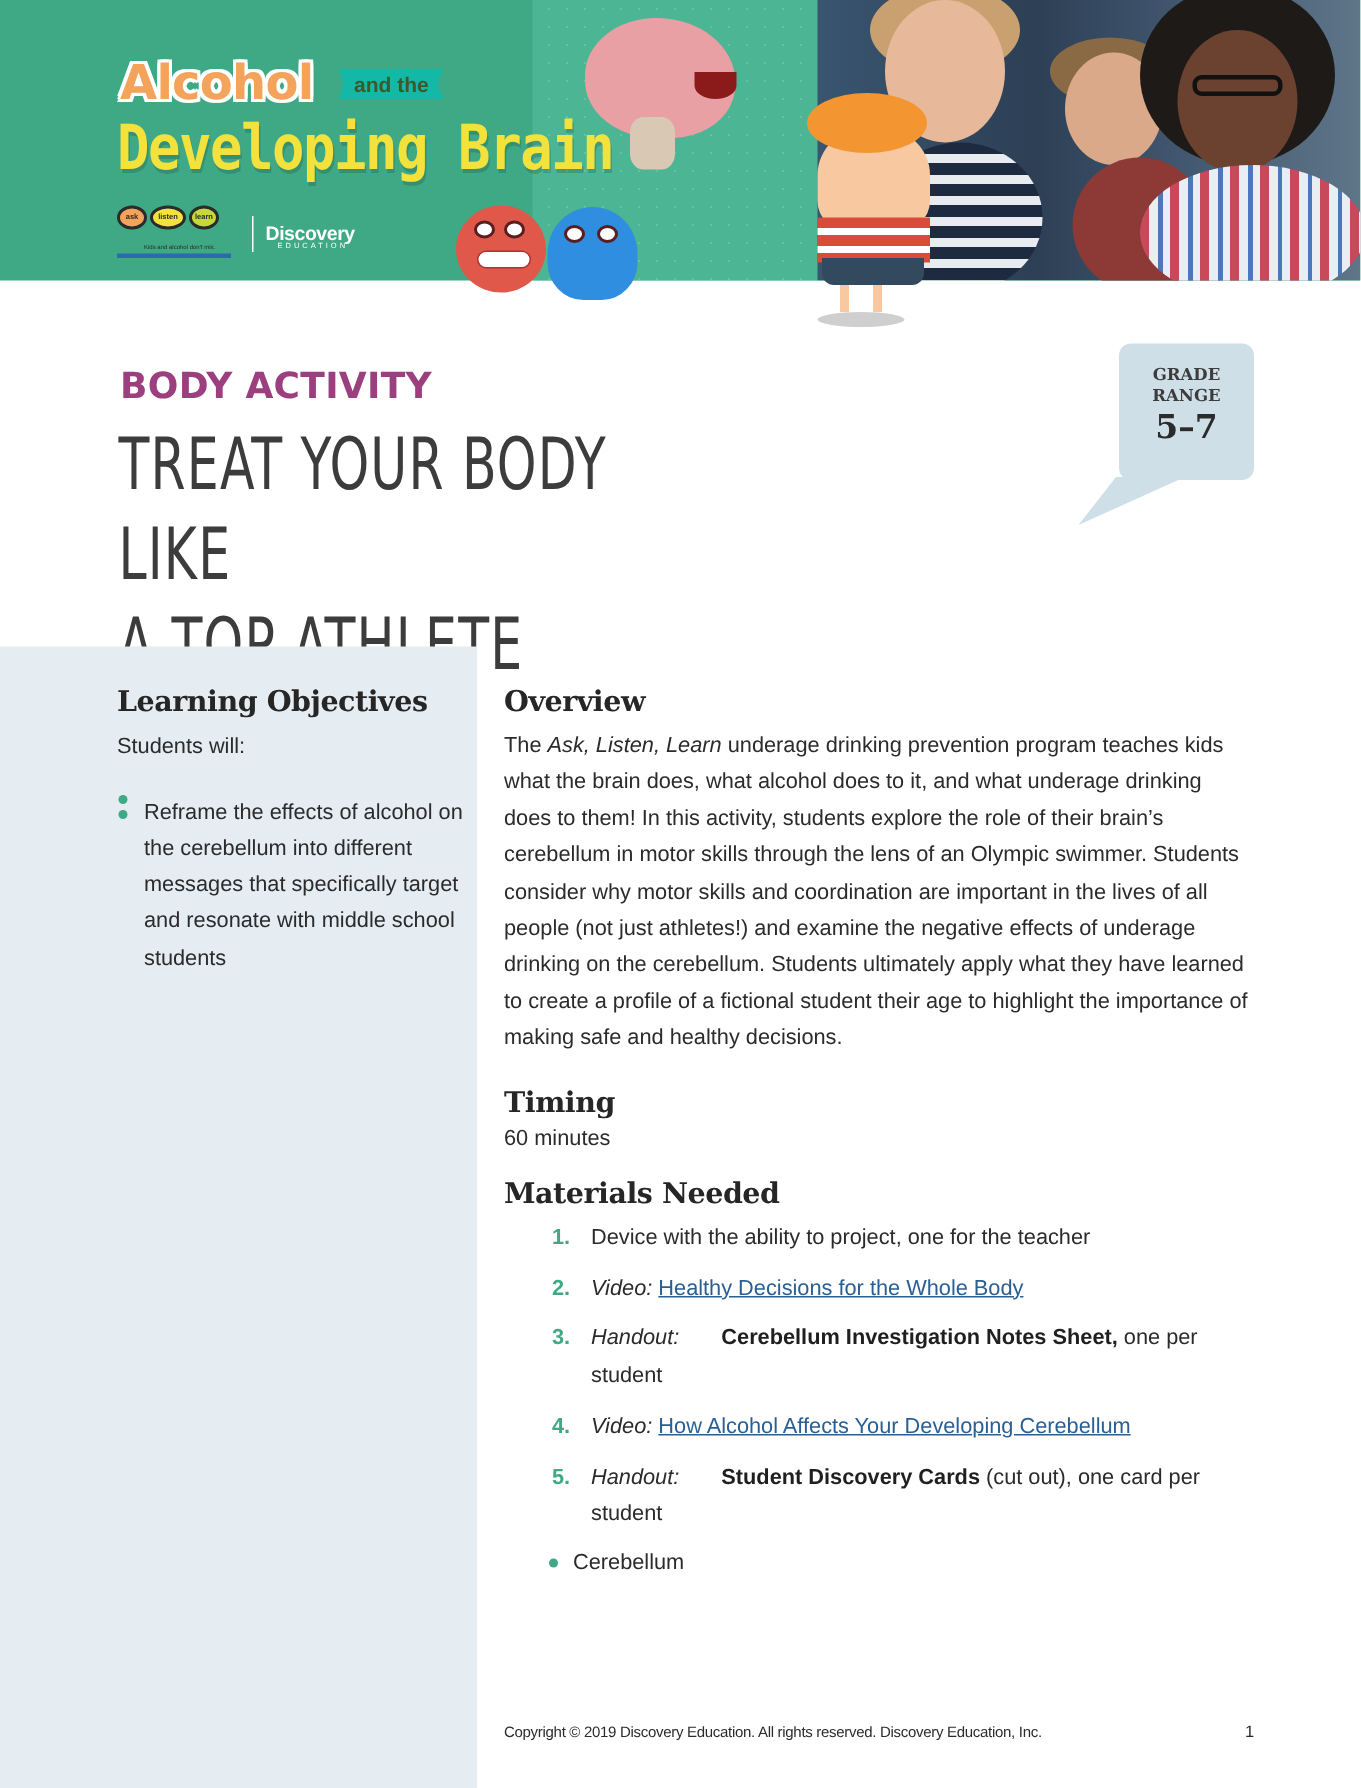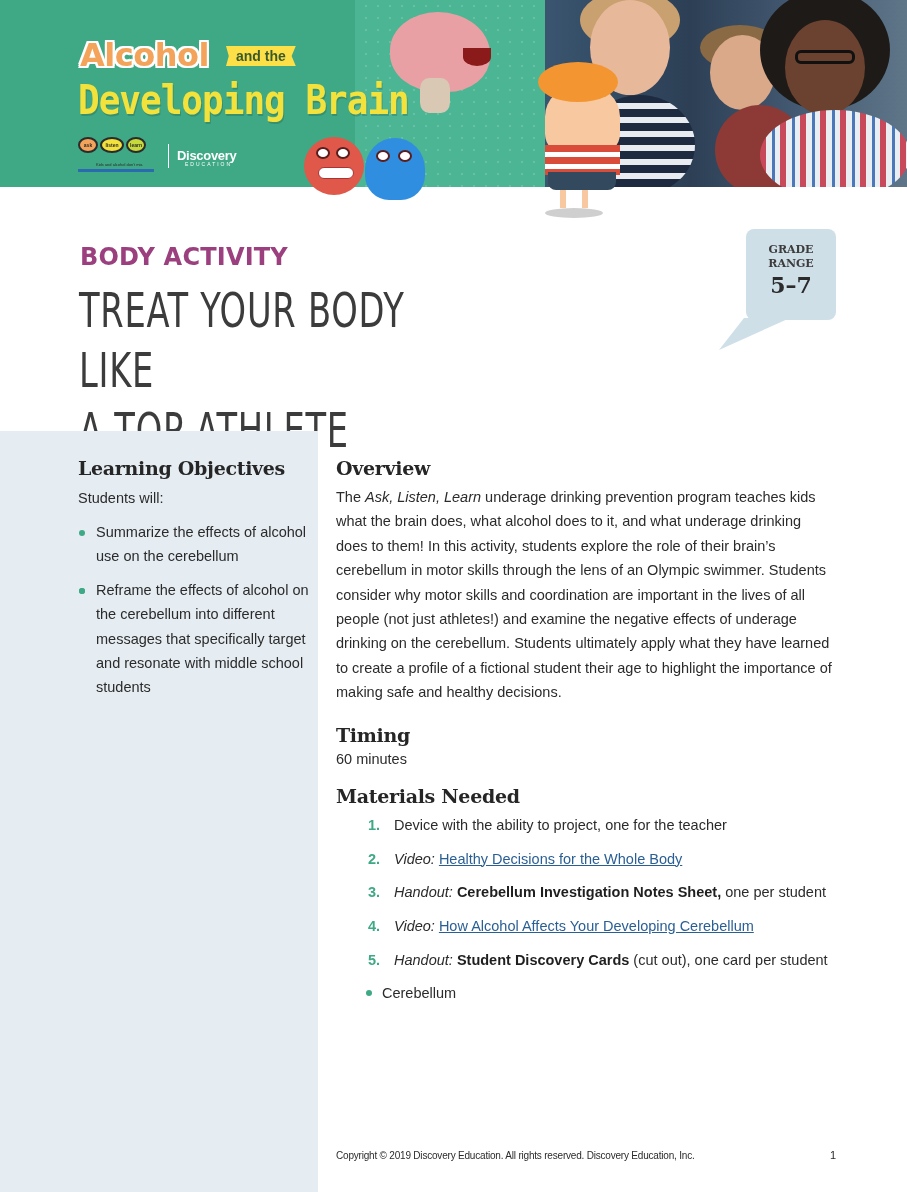--- a/index.html
+++ b/index.html
@@ -23,21 +23,21 @@
   .k3h { left: 215px; top: -10px; width: 130px; height: 120px; background: #1e1a18; }
   .k3 { left: 240px; top: 20px; width: 80px; height: 95px; background: #6b4230; }
   .k3s { left: 215px; top: 110px; width: 150px; height: 90px; border-radius: 40% 40% 0 0;
     background: repeating-linear-gradient(90deg, #c84a5a 0 6px, #e9eef3 6px 12px, #4a78b8 12px 15px, #e9eef3 15px 20px); }
   .glasses { position: absolute; left: 250px; top: 50px; width: 60px; height: 14px; border: 3px solid #111; border-radius: 6px; }
 
   
   .logo-alcohol { position: absolute; left: 80px; top: 36px; font-family: "DejaVu Sans", sans-serif; font-weight: bold;
     font-size: 32px; color: #f4a35a; letter-spacing: -0.5px;
     text-shadow: 2px 0 0 #fff, -2px 0 0 #fff, 0 2px 0 #fff, 0 -2px 0 #fff, 2px 2px 0 #fff, -2px -2px 0 #fff, 2px -2px 0 #fff, -2px 2px 0 #fff; }
-  .logo-andthe { position: absolute; left: 226px; top: 46px; background: #fde047; color: #3b5a2b; font-weight: bold;
+  .logo-andthe { position: absolute; left: 226px; top: 46px; background: #14b8a6; color: #3b5a2b; font-weight: bold;
     font-size: 14px; padding: 2px 10px; clip-path: polygon(0 0, 100% 0, 94% 50%, 100% 100%, 0 100%, 4% 50%); }
   .logo-brain { position: absolute; left: 78px; top: 76px; font-family: "DejaVu Sans Mono", monospace; font-weight: bold;
     font-size: 36px; color: #f4e23c; letter-spacing: -1px; text-shadow: 1px 2px 0 rgba(0,0,0,0.15); transform: scaleY(1.15); transform-origin: top left; }
   .logo-ala { position: absolute; left: 78px; top: 137px; display: flex; gap: 2px; align-items: center; }
   .ala-dot { width: 20px; height: 16px; border-radius: 50%; border: 2px solid #2b2b2b; font-size: 5px; font-weight: bold; color: #2b2b2b; text-align: center; line-height: 12px; }
   .ala-ask { background: #f4a35a; }
   .ala-listen { background: #f4e23c; width: 24px; }
   .ala-learn { background: #c5d93a; }
   .ala-tag { position: absolute; left: 78px; top: 169px; width: 76px; height: 3px; background: #2a6bb0; }
   .ala-sub { position: absolute; left: 96px; top: 162px; font-size: 4px; color: #2b2b2b; }
@@ -87,21 +87,21 @@
   .main { position: absolute; left: 336px; top: 457px; width: 500px; }
   .para { font-size: 14.5px; line-height: 24.4px; color: #2b2b2b; margin-top: 6px; }
   .para em { font-style: italic; }
   .h-timing { margin-top: 19px; }
   .timing-val { font-size: 14.5px; margin-top: 5px; color: #2b2b2b; }
   .h-mat { margin-top: 18px; }
   .mat-list { list-style: none; margin-top: 6px; }
   .mat-list li { position: relative; padding-left: 58px; font-size: 14.5px; line-height: 24.4px; margin-bottom: 9.5px; color: #2b2b2b; }
   .mat-num { position: absolute; left: 32px; top: 0; color: #3fa985; font-weight: bold; }
   .mat-list em { font-style: italic; }
-  .mat-list b { font-weight: bold; color: #1f1f1f; }
+  .mat-list b { font-weight: bold; color: #1f1f1f; margin-left: 24px; }
   .link { color: #2a5f94; text-decoration: underline; cursor: pointer; }
   .h-vocab { margin-top: 21px; }
   .vocab-list { list-style: none; margin-top: 6px; }
   .vocab-list li { position: relative; padding-left: 46px; font-size: 14.5px; line-height: 22px; color: #2b2b2b; }
   .vocab-list .bullet { left: 30px; top: 8px; }
 
   .footer { position: absolute; left: 336px; top: 1150px; font-size: 10px; color: #2b2b2b; letter-spacing: -0.2px; }
   .page-num { position: absolute; left: 830px; top: 1149px; font-size: 11px; color: #2b2b2b; }
 </style>
 </head>
@@ -169,24 +169,20 @@
   <span class="grade-label">RANGE</span>
   <span class="grade-value">5–7</span>
 </div>
 
 <div class="sidebar"></div>
 <div class="section-h sb-h">Learning Objectives</div>
 <div class="sb-intro">Students will:</div>
 <ul class="sb-list">
   <li>
     <span class="bullet"></span>
-    <span>Summarize the effects of alcohol use on the cerebellum</span>
-  </li>
-  <li>
-    <span class="bullet"></span>
   </li>
   <li>
     <span class="bullet"></span>
     <span>Reframe the effects of alcohol on the cerebellum into different messages that specifically target and resonate with middle school students</span>
   </li>
 </ul>
 
 <div class="main">
   <div class="section-h">Overview</div>
   <p class="para"><span>The </span><em>Ask, Listen, Learn</em><span> underage drinking prevention program teaches kids what the brain does, what alcohol does to it, and what underage drinking does to them! In this activity, students explore the role of their brain’s cerebellum in motor skills through the lens of an Olympic swimmer. Students consider why motor skills and coordination are important in the lives of all people (not just athletes!) and examine the negative effects of underage drinking on the cerebellum. Students ultimately apply what they have learned to create a profile of a fictional student their age to highlight the importance of making safe and healthy decisions.</span></p>

